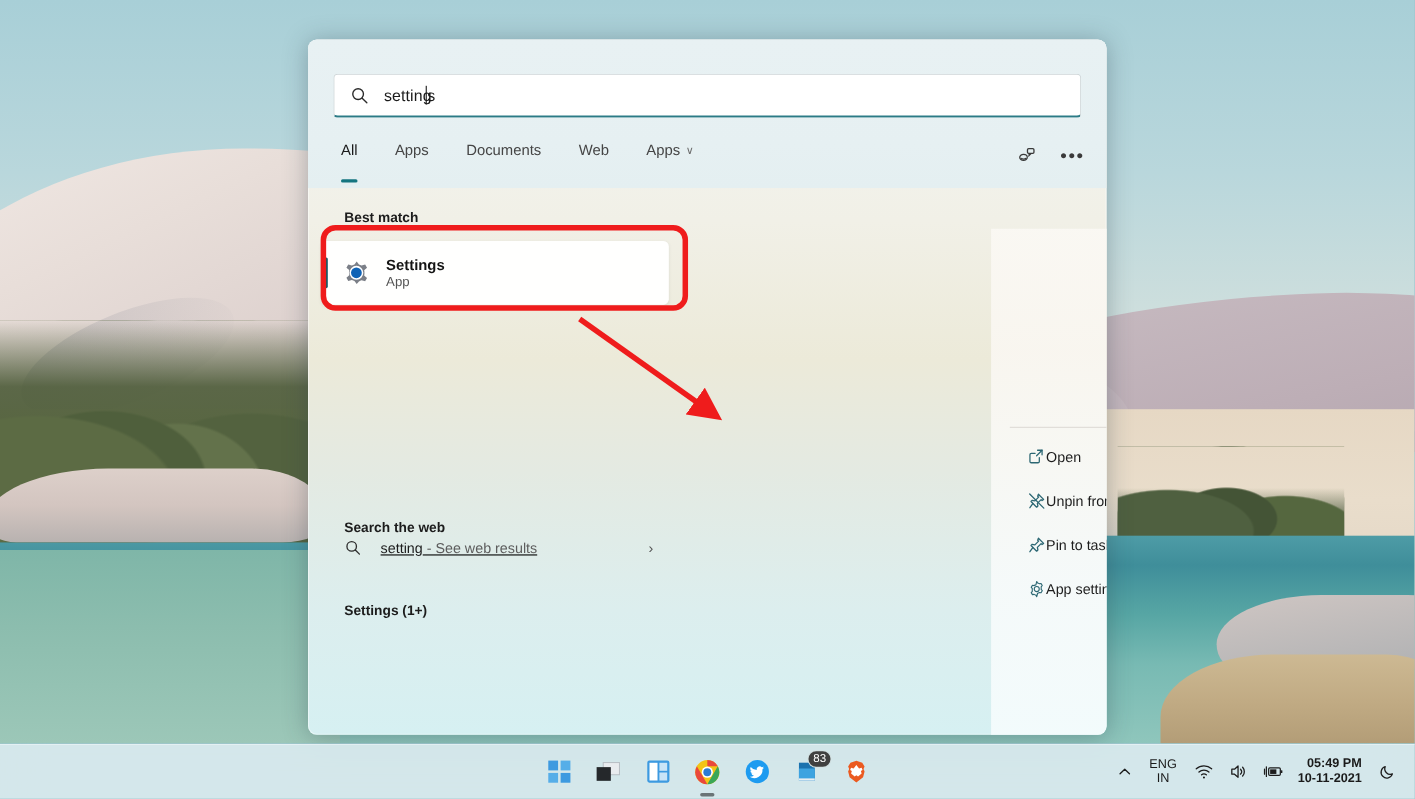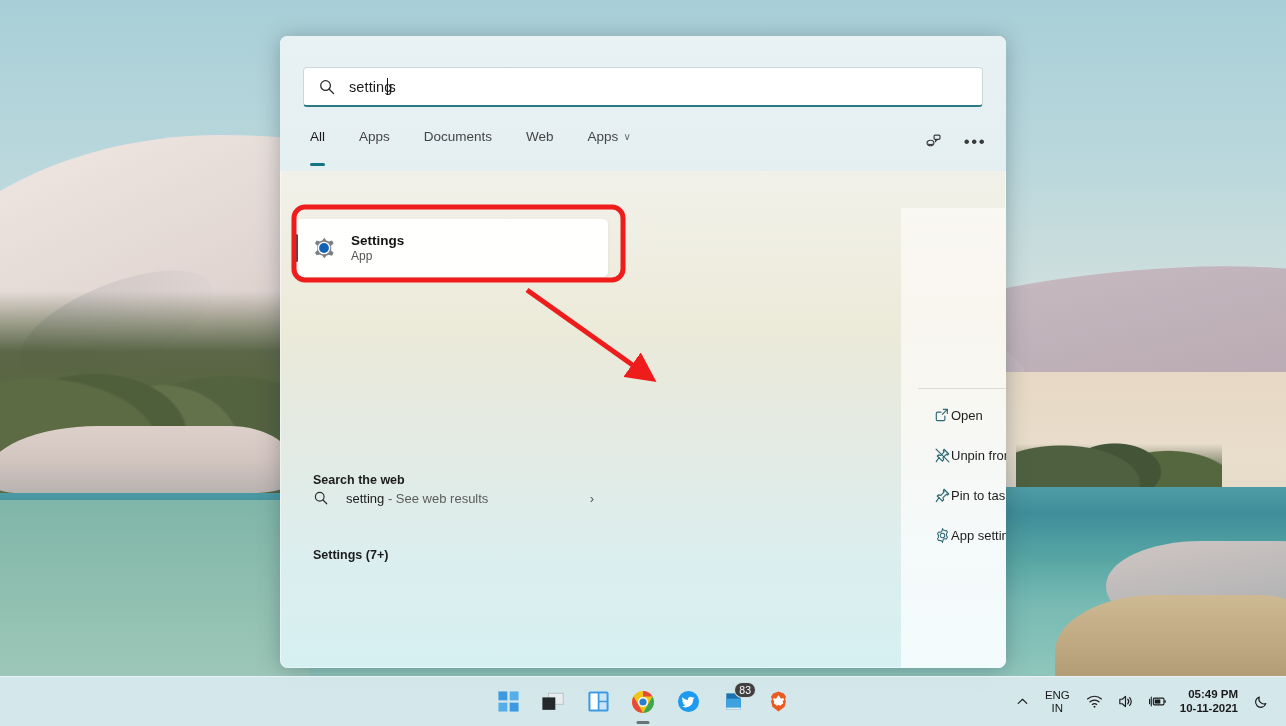--- a/index.html
+++ b/index.html
@@ -161,21 +161,21 @@
     background:#0f5b66; border-radius:2px;
   }
   #bm-icon { margin-left:18px; width:28px; height:28px; flex:0 0 auto; }
   #bm-text { margin-left:13px; line-height:1.28; }
   #bm-title { font-size:13.5px; font-weight:bold; color:#141414; }
   #bm-sub { font-size:12px; color:#545454; }
 
   #web-head { position:absolute; left:33px; top:282px; }
   #web-item {
     position:absolute; left:12px; top:308px; width:316px; height:38px;
-    display:flex; align-items:center;
+    display:flex; align-items:center;text-decoration:underline;
   }
   #web-icon { margin-left:21px; width:16px; height:16px; color:#2d2d2d; flex:0 0 auto; }
   #web-label { margin-left:17px; font-size:13px; color:#1c1c1c; }
   #web-label .dim { color:#5c5c5c; }
   #web-chevron { position:absolute; right:14px; font-size:13px; color:#575757; }
 
   #settings-count-head { position:absolute; left:33px; top:357px; }
 
   
   #preview-panel {
@@ -295,20 +295,21 @@
         <rect x="10.6" y="3.2" width="6.2" height="4.6" rx="1.1"></rect>
         <path d="M12.3 7.8l-.2 2.1 2.1-2.1"></path>
       </svg>
     </div>
     <div class="tb-action">
       <span id="ellipsis-icon">•••</span>
     </div>
   </div>
 
   <div id="results-col">
+    <div class="section-head" id="best-match-head">Best match</div>
 
     <div id="best-match-item">
       <div id="selection-bar"></div>
       <svg id="bm-icon" viewBox="0 0 32 32">
         <path fill="#7b7f87" d="M16 1.6l2.3 3.1a11.6 11.6 0 0 1 2.6 1.1l3.7-1 1.9 3.3-2.9 2.5c.2.9.3 1.8.3 2.7s-.1 1.8-.3 2.7l2.9 2.5-1.9 3.3-3.7-1a11.6 11.6 0 0 1-2.6 1.1L16 24.6l-2.3-3.1a11.6 11.6 0 0 1-2.6-1.1l-3.7 1-1.9-3.3 2.9-2.5a12 12 0 0 1 0-5.4L5.5 8.1l1.9-3.3 3.7 1a11.6 11.6 0 0 1 2.6-1.1z" transform="translate(0,2.6) scale(1.02)"></path>
         <circle cx="16" cy="16" r="7.2" fill="#ffffff"></circle>
         <circle cx="16" cy="16" r="5.6" fill="#0f62b5"></circle>
       </svg>
       <div id="bm-text">
         <div id="bm-title">Settings</div>
@@ -320,21 +321,21 @@
 
     <div id="web-item">
       <svg id="web-icon" viewBox="0 0 20 20" fill="none" stroke="currentColor" stroke-width="1.5">
         <circle cx="8.4" cy="8.4" r="5.4"></circle>
           <line x1="12.5" y1="12.5" x2="17.2" y2="17.2" stroke-linecap="round"></line>
       </svg>
       <div id="web-label"><span>setting</span><span class="dim"> - See web results</span></div>
       <span id="web-chevron">›</span>
     </div>
 
-    <div class="section-head" id="settings-count-head">Settings (7+)</div>
+    <div class="section-head" id="settings-count-head">Settings (1+)</div>
   </div>
 
   <div id="preview-panel">
     <div id="preview-icon-wrap">
       
     </div>
     <div id="preview-title">Settings</div>
     <div id="preview-sub">App</div>
     <div id="preview-divider"></div>
 

